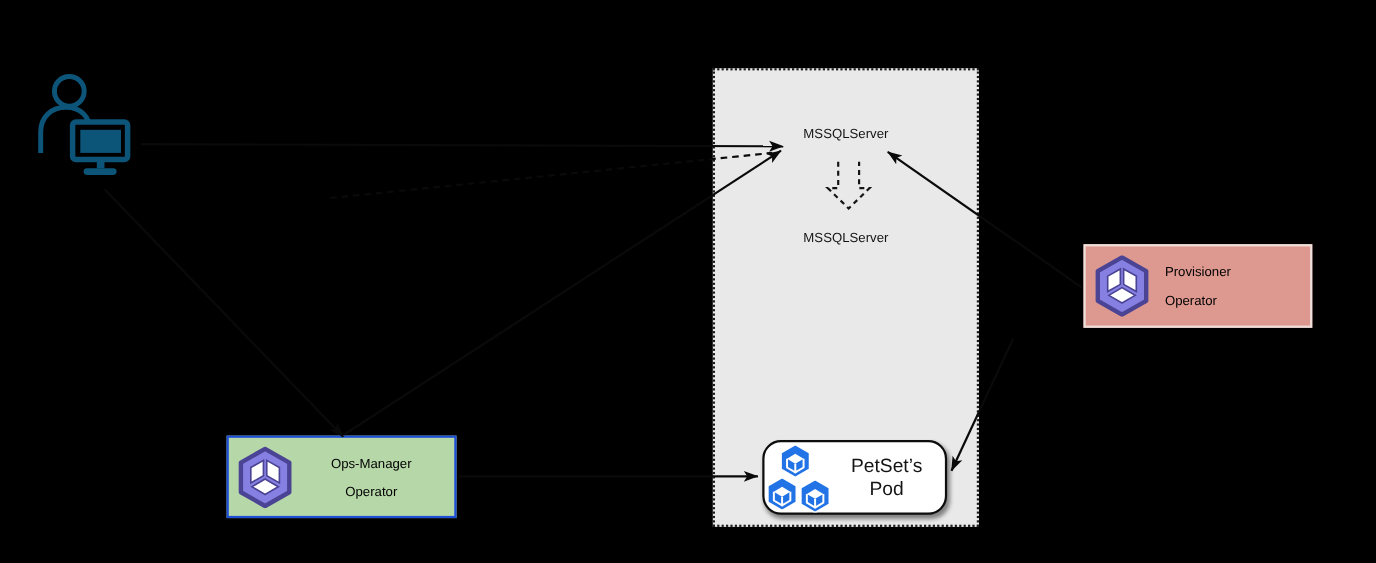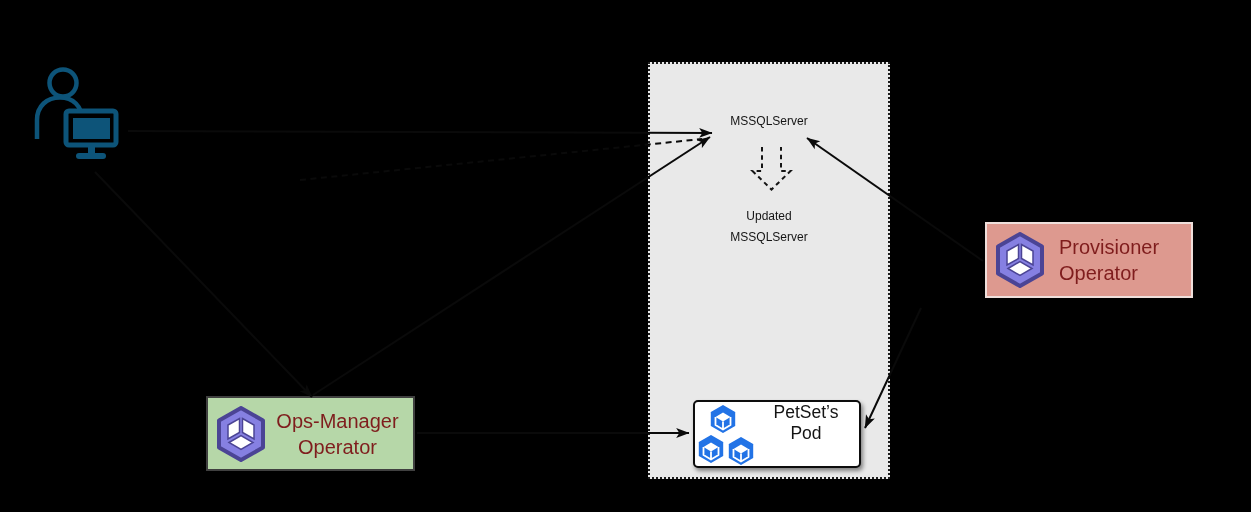--- a/index.html
+++ b/index.html
@@ -13,39 +13,39 @@
     left:648px;top:62px;width:242px;height:417px;box-sizing:border-box;
     background:#e9e9e9;border:2px dotted #1c1c1c;
   }
   
   .diagram-label{color:#141414;text-align:center;line-height:21px;font-size:12px;}
   #mssql-label{left:648px;top:111px;width:242px;}
   #updated-label{left:648px;top:206px;width:242px;}
   
   #pod-box{
     left:693px;top:400px;width:168px;height:68px;box-sizing:border-box;
-    background:#ffffff;border:2px solid #0d0d0d;border-radius:5px;
+    background:#ffffff;border:2px solid #0d0d0d;border-radius:17px;
     box-shadow:2px 3px 4px rgba(0,0,0,0.45);
-    display:flex;
+    display:flex;align-items:center;
   }
   #pod-box .pod-icon-wrap{width:62px;height:64px;flex:0 0 auto;margin-left:2px;}
   #pod-box .pod-text{flex:1 1 auto;text-align:center;color:#141414;font-size:17.5px;line-height:21px;padding-right:6px;}
   
   .op-box{box-sizing:border-box;display:flex;align-items:center;
     box-shadow:2px 2px 3px rgba(0,0,0,0.35);}
   #ops-manager-box{
     left:206px;top:396px;width:209px;height:75px;
-    background:#b6d7a8;border:2px solid #404040;
+    background:#b6d7a8;border:2px solid #1d4ed8;
   }
   #provisioner-box{
     left:985px;top:222px;width:208px;height:76px;
     background:#dd998f;border:2px solid #efdfdb;
   }
   .op-icon-wrap{width:50px;height:56px;flex:0 0 auto;margin-left:8px;}
-  .op-text{color:#7f1d1d;font-size:20px;line-height:26px;}
+  .op-text{color:#000000;font-size:12px;line-height:26px;}
   #ops-manager-box .op-text{flex:1 1 auto;text-align:center;padding-right:4px;}
   #provisioner-box .op-text{margin-left:14px;text-align:left;}
   
   #user-icon-wrap{left:30px;top:65px;width:95px;height:95px;}
   
   #arrow-overlay{left:0;top:0;width:1251px;height:512px;pointer-events:none;}
 </style>
 </head>
 <body>
 
@@ -62,21 +62,20 @@
         <rect x="46" y="88" width="30" height="6" rx="3" fill="#0d5479"></rect>
       </g>
     </svg>
   </div>
 
   <div class="abs" id="cluster-box"></div>
 
   <div class="abs diagram-label" id="mssql-label">MSSQLServer</div>
 
   <div class="abs diagram-label" id="updated-label">
-    <div>Updated</div>
     <div>MSSQLServer</div>
   </div>
 
   <div class="abs" id="pod-box">
     <span class="pod-icon-wrap">
       <svg width="62" height="64" viewBox="0 0 62 64">
         <defs>
           <g id="podhex">
             <polygon points="0,-15 13,-7.5 13,7.5 0,15 -13,7.5 -13,-7.5" fill="#2273e6" stroke="#ffffff" stroke-width="1.6" stroke-linejoin="round"></polygon>
             <polygon points="-7.5,-2 0,-6.5 7.5,-2 0,2.5" fill="#ffffff"></polygon>

